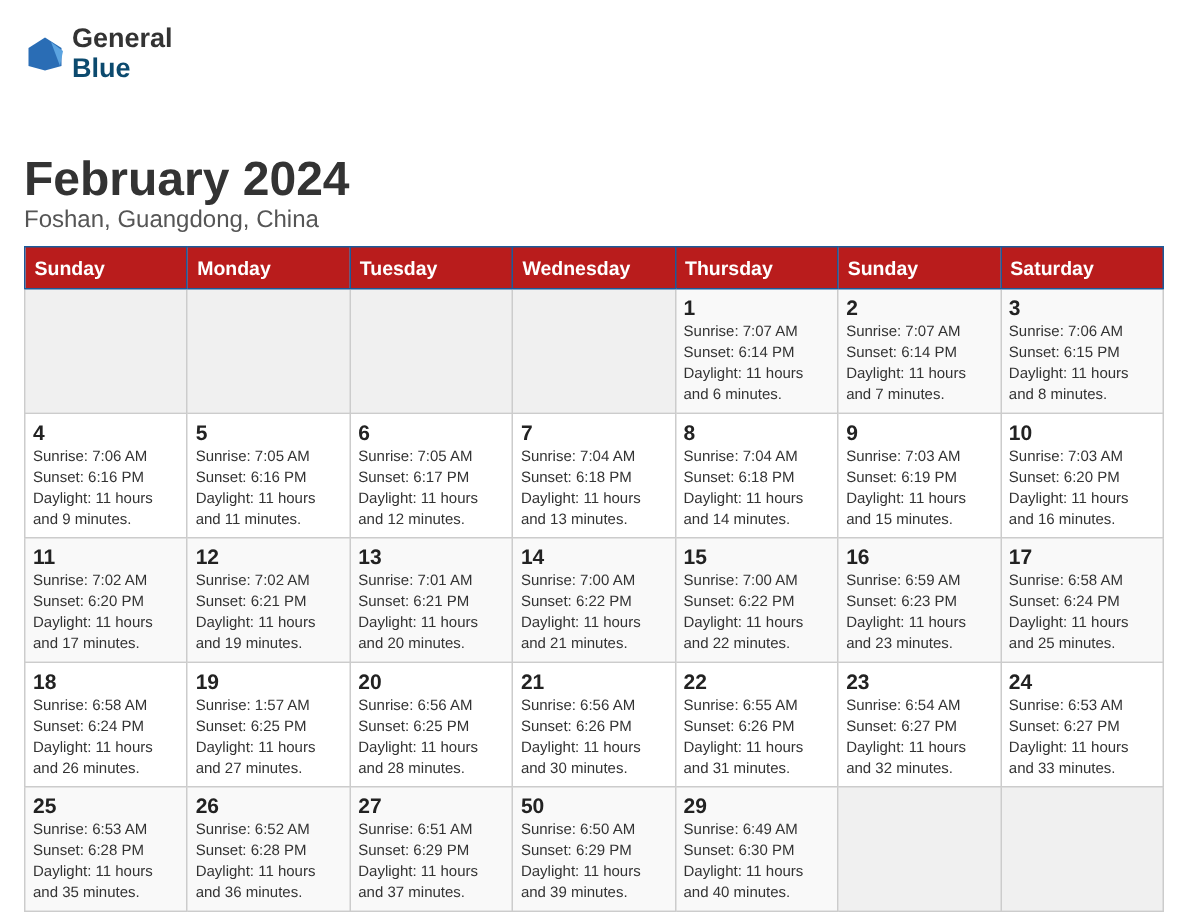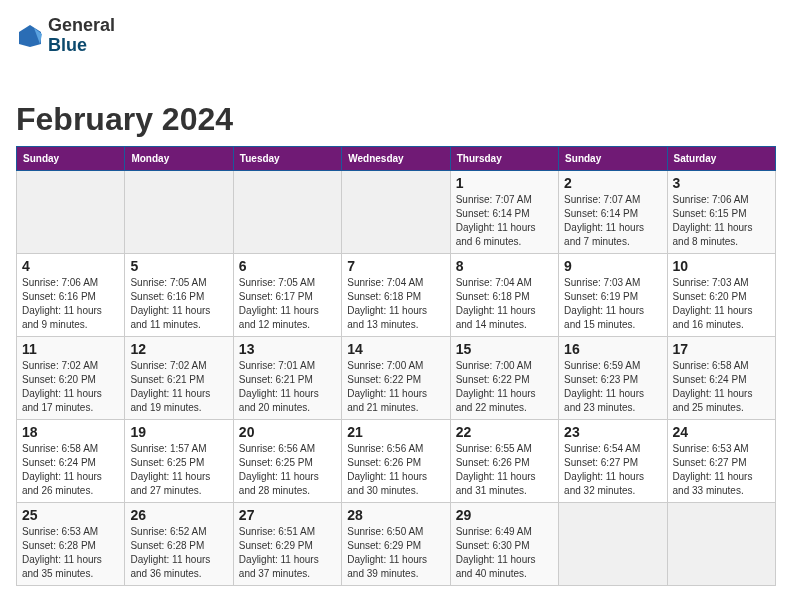--- a/index.html
+++ b/index.html
@@ -45,23 +45,23 @@
     .subtitle {
       font-size: 16px;
       color: #555;
     }
     .calendar {
       width: 100%;
       border-collapse: collapse;
       border: 1px solid #ccc;
     }
     .calendar th {
-      background-color: #701a75;
+      background-color: #b91c1c;
       color: #fff;
-      font-size: 10px;
+      font-size: 13px;
       font-weight: bold;
       padding: 6px 6px;
       text-align: left;
       border: 1px solid #1a5a9a;
     }
     .calendar td {
       vertical-align: top;
       border: 1px solid #ccc;
       padding: 4px 5px;
       min-height: 80px;
@@ -98,20 +98,21 @@
       <polygon points="14,3 25,10 25,22 14,25 3,22 3,10" fill="#2a6db5"></polygon>
       <polygon points="18,6 26,12 24,22 18,6" fill="#5ba3e0"></polygon>
     </svg>
     <div class="logo-text">
       <span class="logo-general">General</span><br>
       <span class="logo-blue">Blue</span>
     </div>
   </div>
   <div class="title-block">
     <div class="main-title">February 2024</div>
+    <div class="subtitle">Foshan, Guangdong, China</div>
   </div>
 </div>
 
 <table class="calendar">
   <thead>
     <tr>
     <th>Sunday</th>
         <th>Monday</th>
         <th>Tuesday</th>
         <th>Wednesday</th>
@@ -290,21 +291,21 @@
 Sunset: 6:28 PM
 Daylight: 11 hours and 36 minutes.</div>
         </td>
         <td>
           <div class="day-num">27</div>
           <div class="day-info" style="white-space: pre-line;">Sunrise: 6:51 AM
 Sunset: 6:29 PM
 Daylight: 11 hours and 37 minutes.</div>
         </td>
         <td>
-          <div class="day-num">28</div>
+          <div class="day-num">50</div>
           <div class="day-info" style="white-space: pre-line;">Sunrise: 6:50 AM
 Sunset: 6:29 PM
 Daylight: 11 hours and 39 minutes.</div>
         </td>
         <td>
           <div class="day-num">29</div>
           <div class="day-info" style="white-space: pre-line;">Sunrise: 6:49 AM
 Sunset: 6:30 PM
 Daylight: 11 hours and 40 minutes.</div>
         </td>

